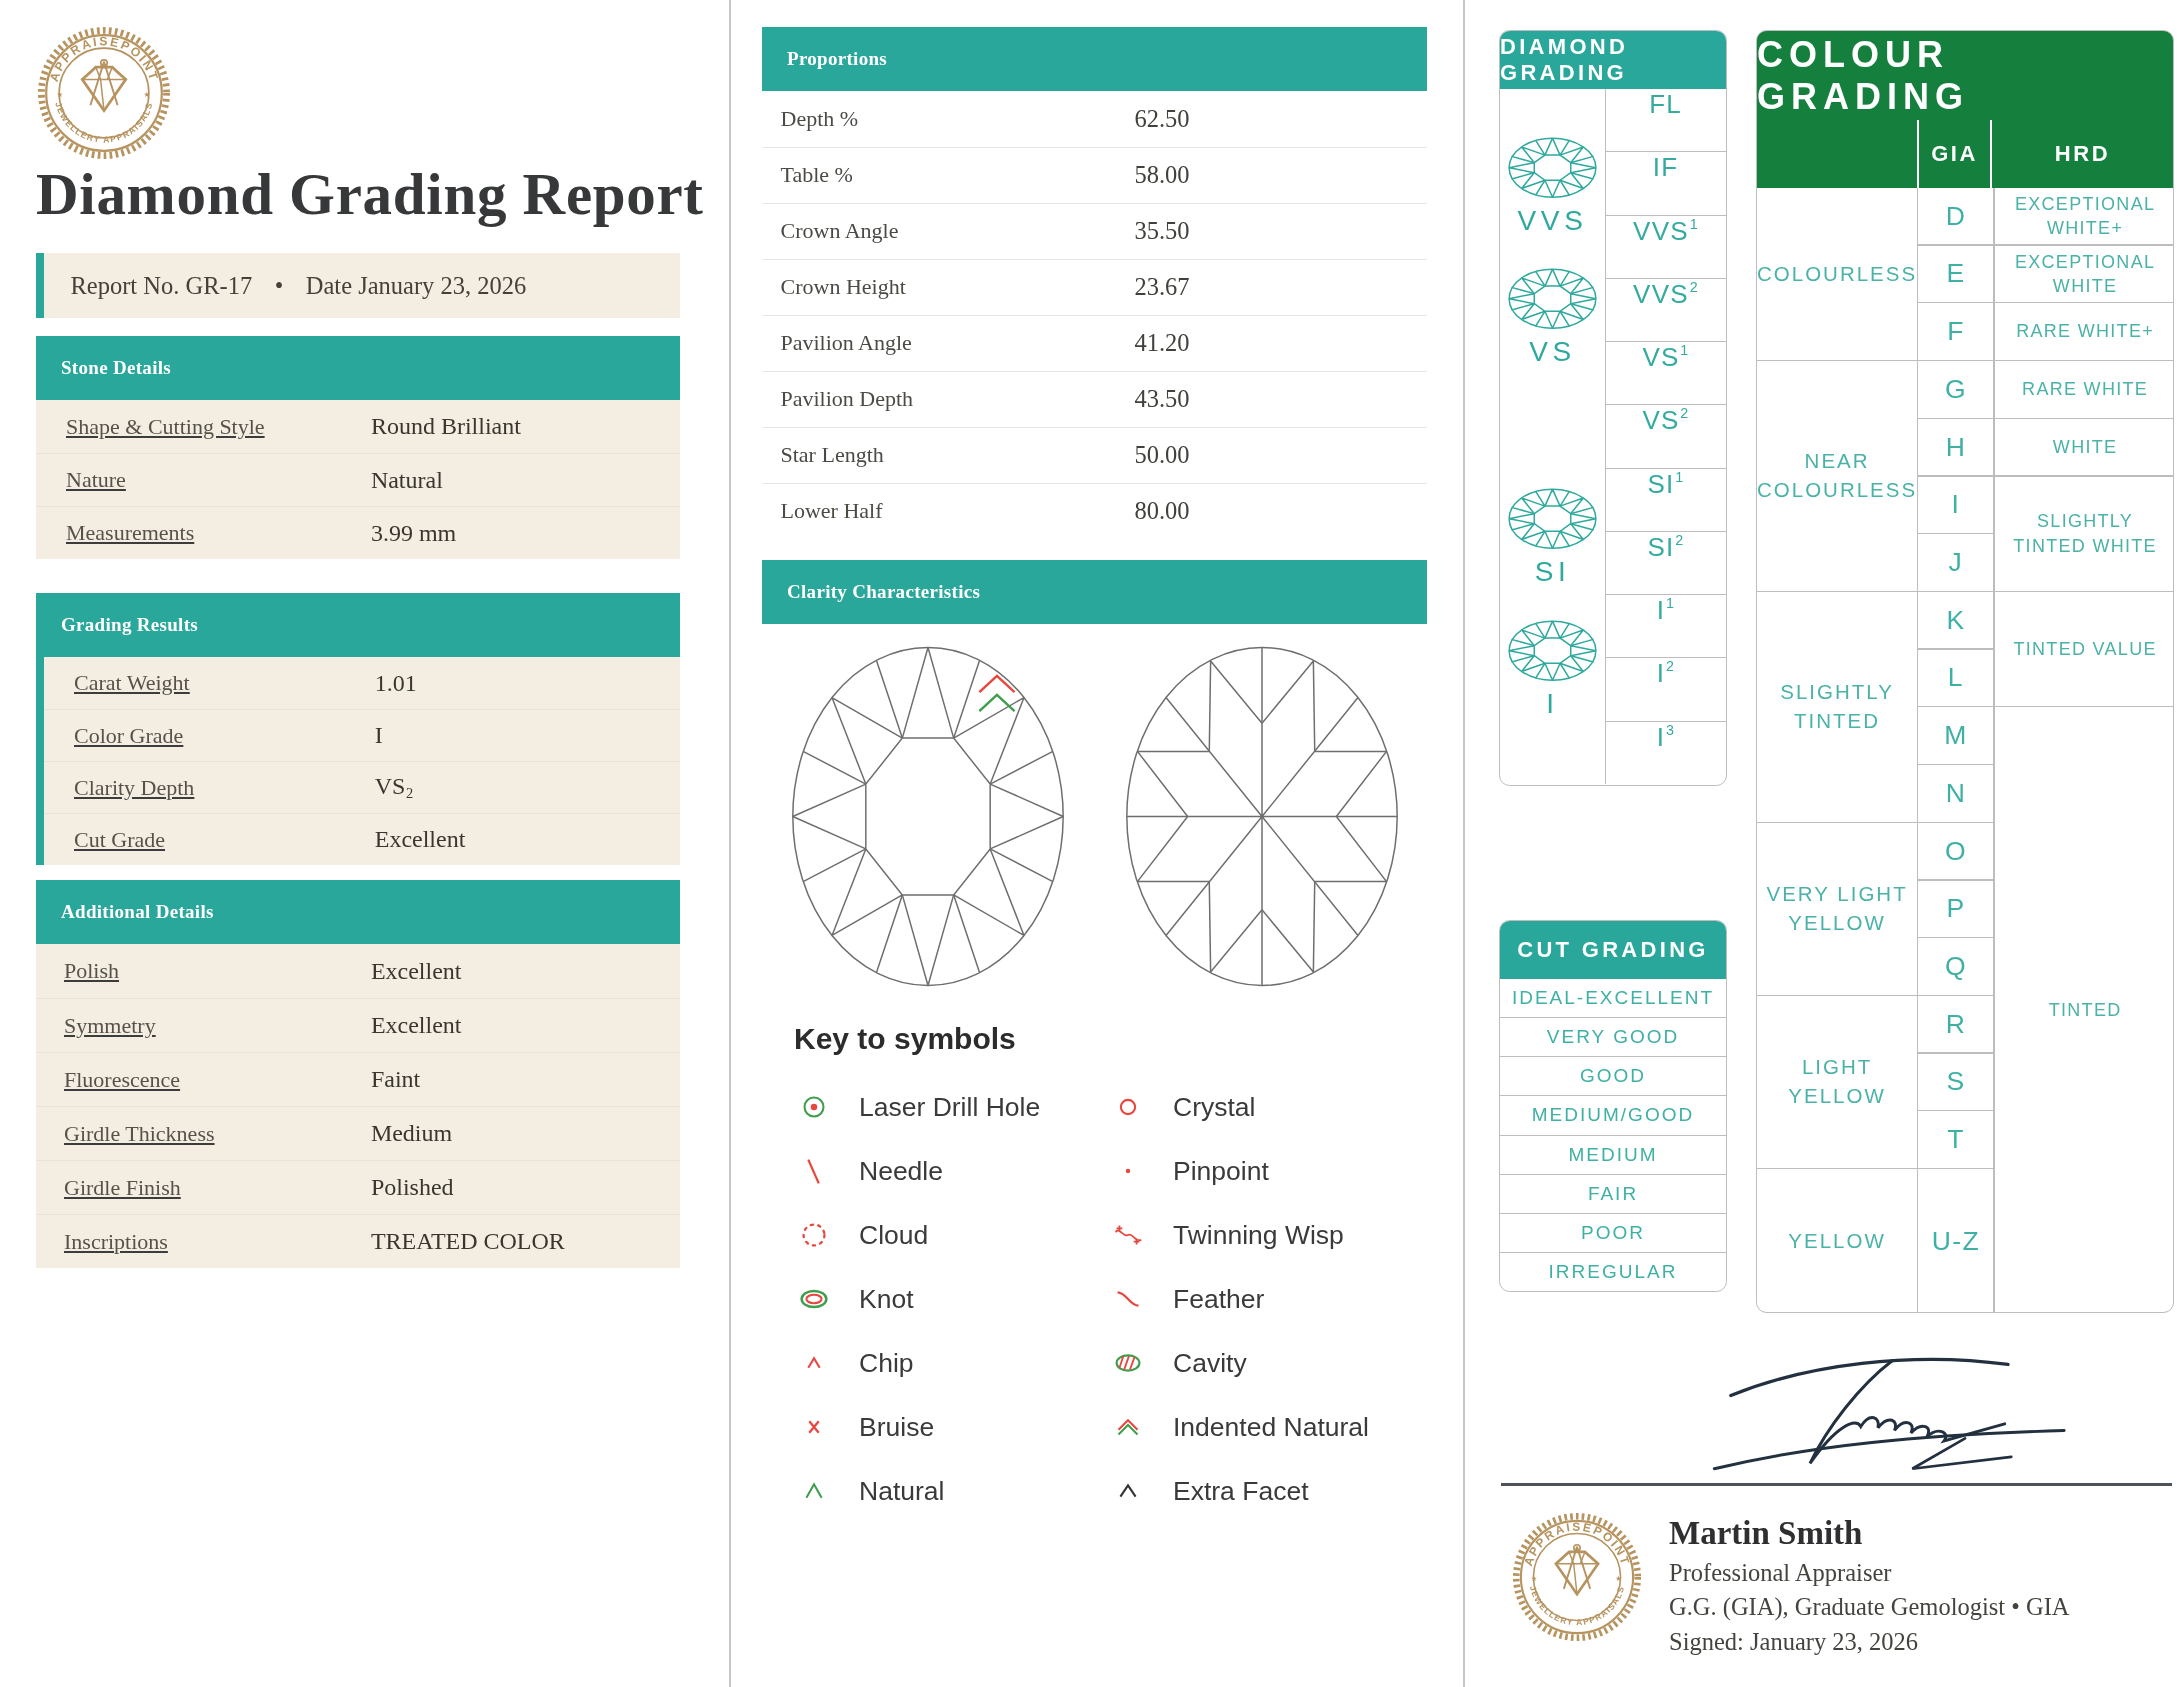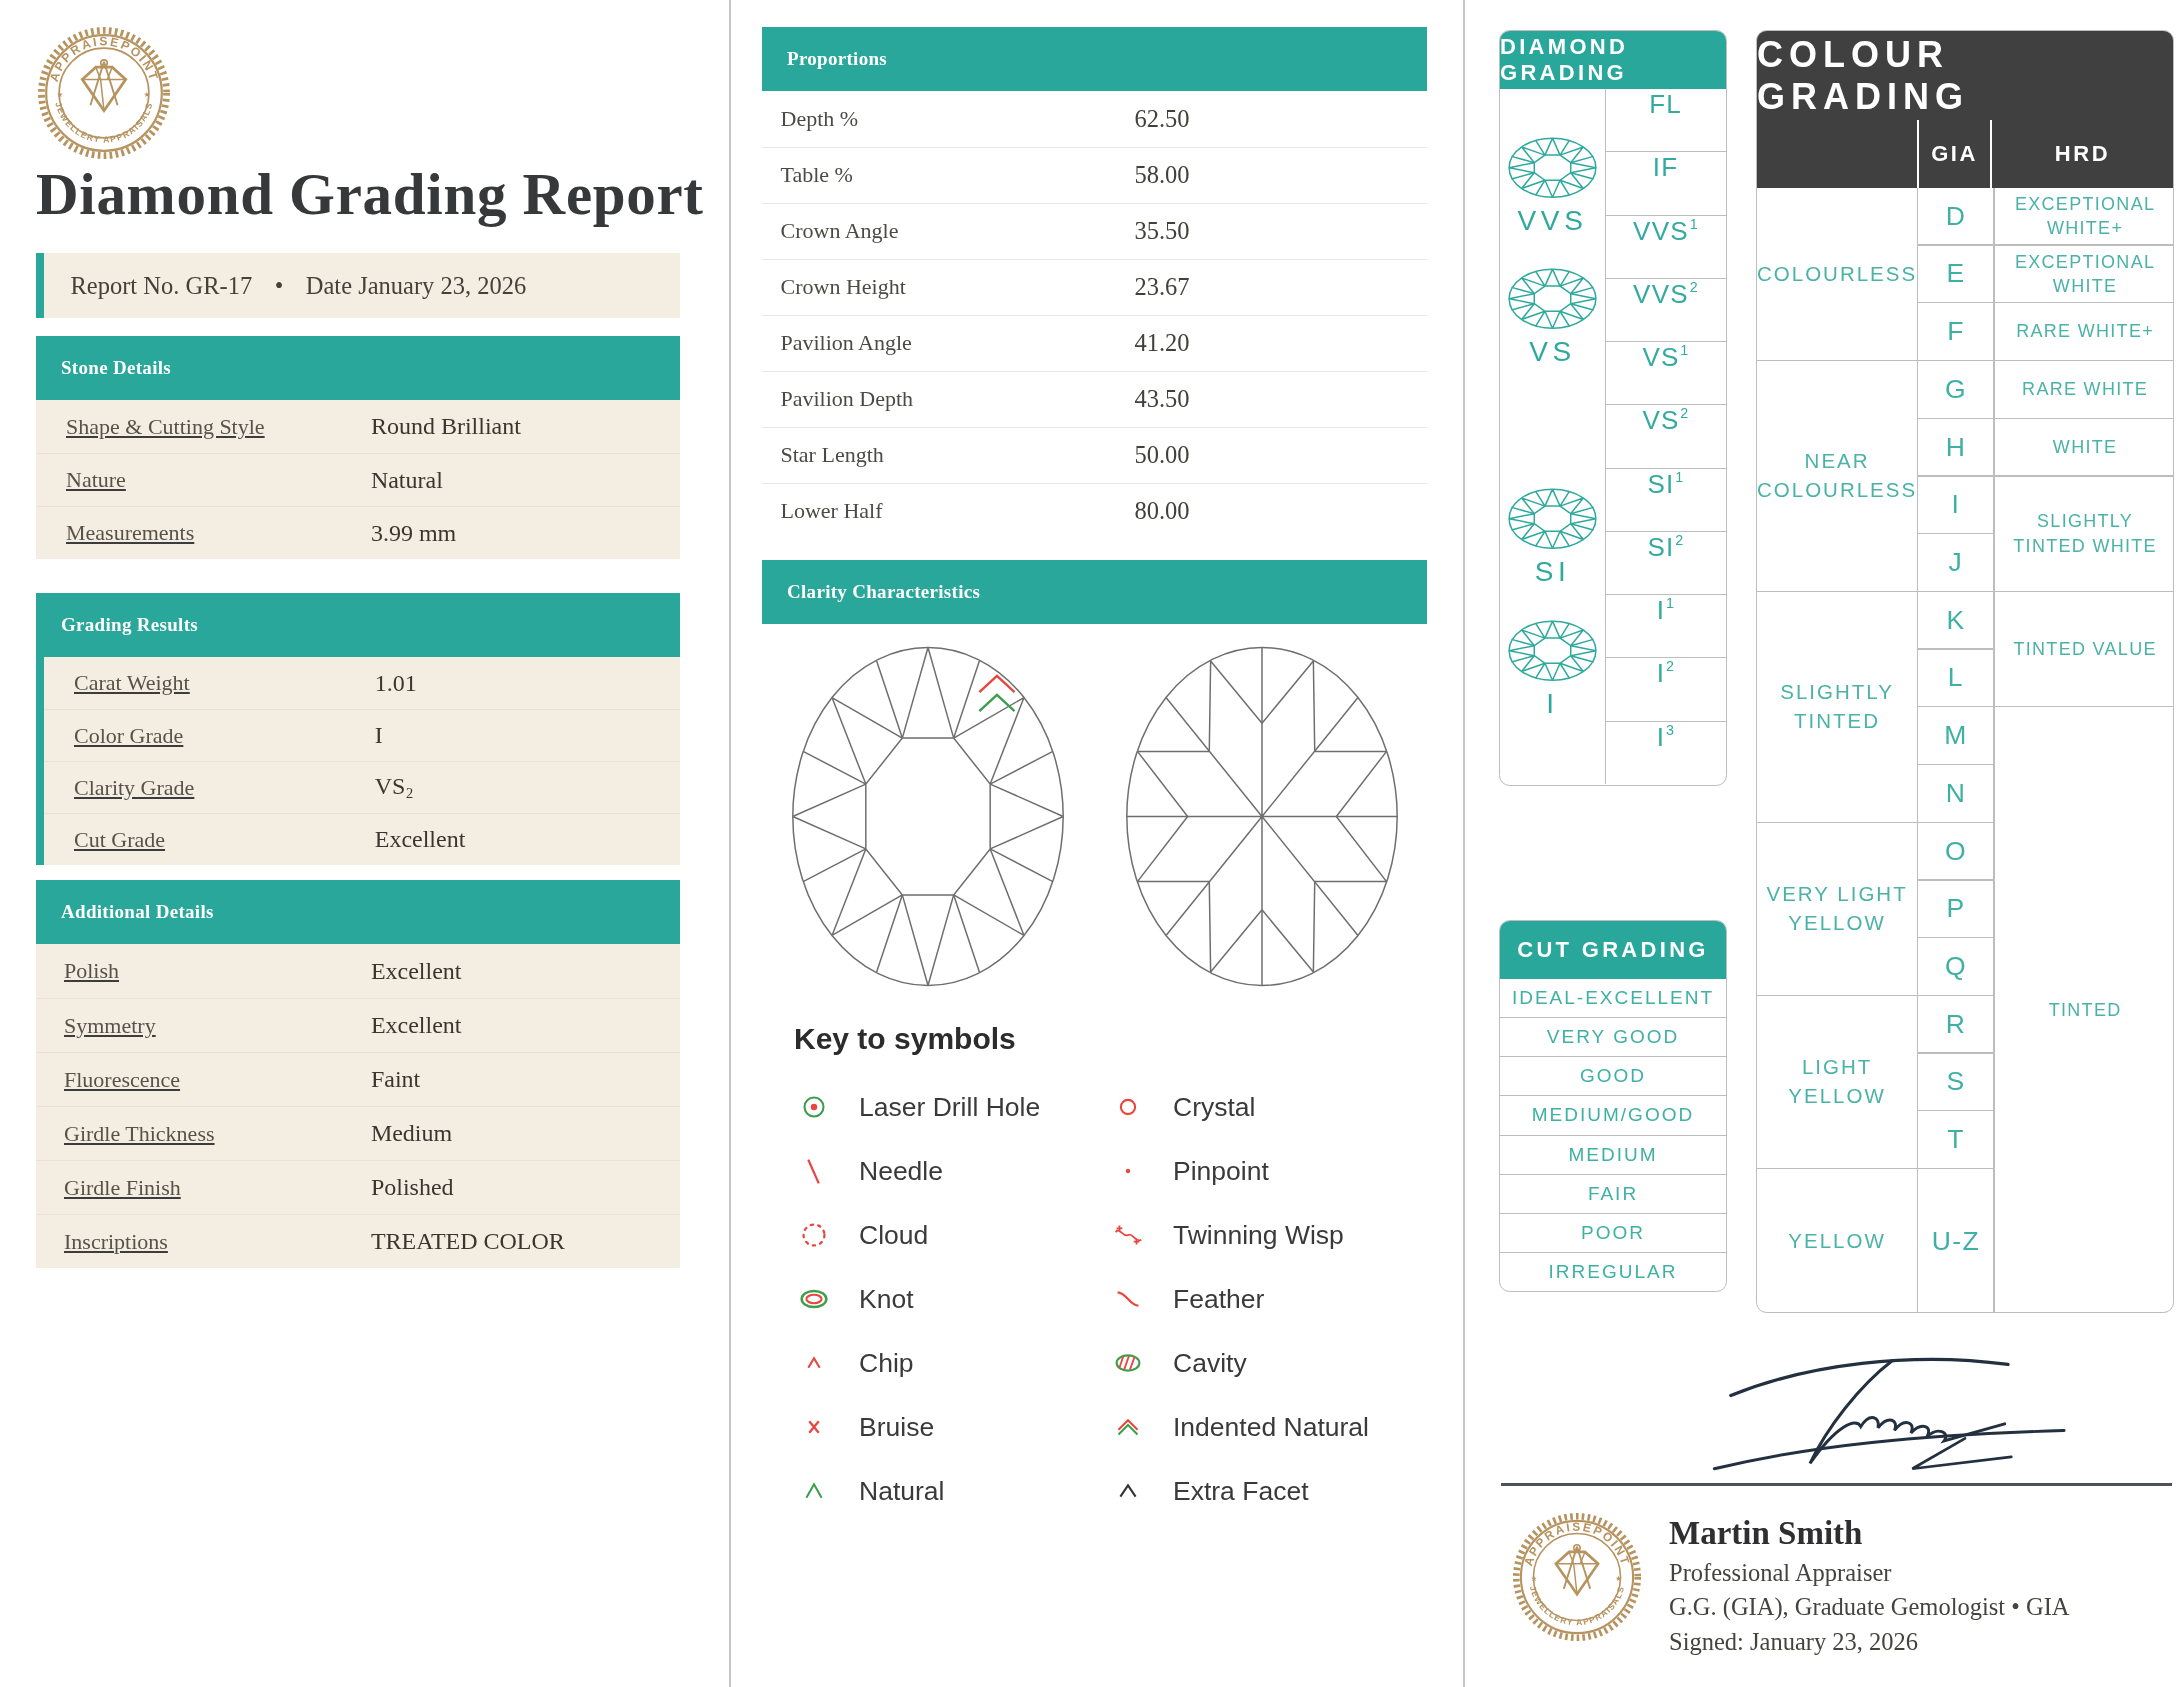--- a/index.html
+++ b/index.html
@@ -79,21 +79,21 @@
     display:flex; flex-direction:column; font-family:"Liberation Sans", sans-serif;
   }
   .cut-row { flex:1; display:flex; align-items:center; justify-content:center; color:#3fb0a4; font-size:19px; letter-spacing:2px; }
   .cut-row + .cut-row { border-top:1.3px solid #bdbdbd; }
 
   .cg-panel {
     position:absolute; left:1756px; top:30px; width:418px; height:1283px;
     border:1.3px solid #bdbdbd; border-radius:10.6px; overflow:hidden; background:#bdbdbd;
     font-family:"Liberation Sans", sans-serif;
   }
-  .cg-header { background:#404040; height:157px; display:flex; flex-direction:column; }
+  .cg-header { background:#15803d; height:157px; display:flex; flex-direction:column; }
   .cg-title { height:89px; display:flex; align-items:center; justify-content:center; color:#fff; font-size:36px; font-weight:bold; letter-spacing:6px; }
   .cg-subrow { flex:1; display:grid; grid-template-columns:38.5% 18% 43.5%; }
   .cg-subcell { display:flex; align-items:center; justify-content:center; color:#fff; font-size:22px; font-weight:bold; letter-spacing:2.6px; }
   .cg-subcell.gia { border-left:2.6px solid #fff; border-right:2.6px solid #fff; }
   .cg-body {
     height:1125px; display:grid; grid-template-columns:38.5% 18% 43.5%;
     grid-template-rows:repeat(17, 1fr) 2.55fr; gap:1.3px; background:#bdbdbd;
   }
   .cg-cell { background:#fff; display:flex; align-items:center; justify-content:center; text-align:center; }
   .cg-group { color:#4bb2a7; font-size:20.5px; letter-spacing:2px; line-height:1.4; padding:0 9.3px; }
@@ -173,21 +173,21 @@
     <div class="panel-body accent">
       <div class="kv-row">
         <span class="kv-label">Carat Weight</span>
         <span class="kv-value">1.01</span>
       </div>
       <div class="kv-row">
         <span class="kv-label">Color Grade</span>
         <span class="kv-value">I</span>
       </div>
       <div class="kv-row">
-        <span class="kv-label">Clarity Grade</span>
+        <span class="kv-label">Clarity Depth</span>
         <span class="kv-value"><span>VS</span><span class="gsub">2</span></span>
       </div>
       <div class="kv-row">
         <span class="kv-label">Cut Grade</span>
         <span class="kv-value">Excellent</span>
       </div>
     </div>
   </section>
 
   <section class="panel sec-additional">

